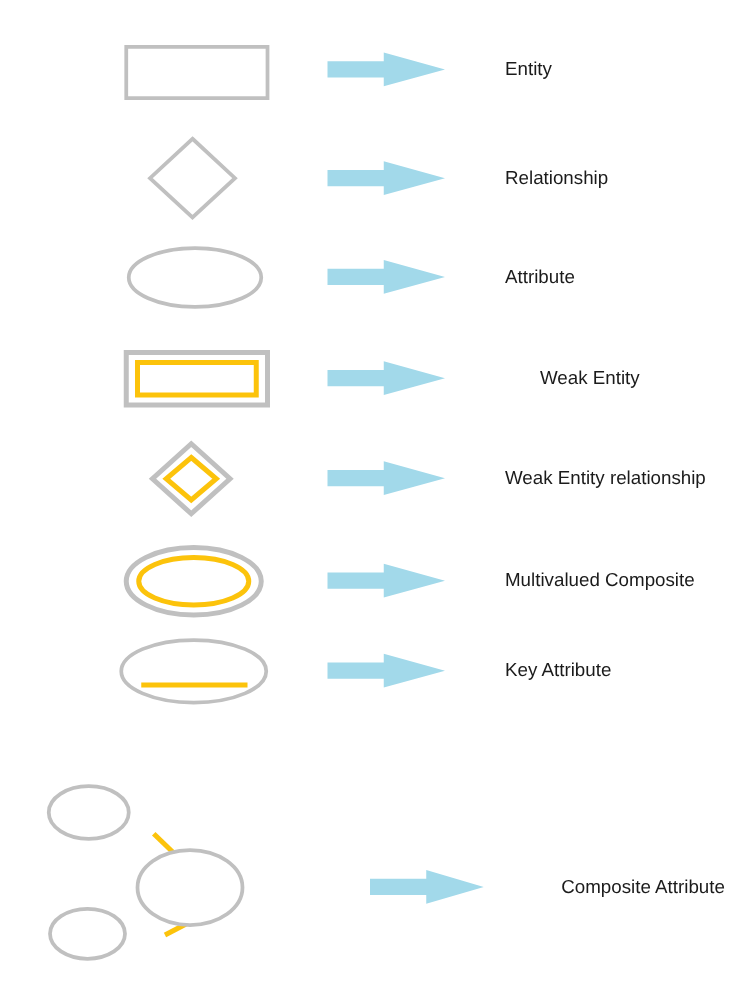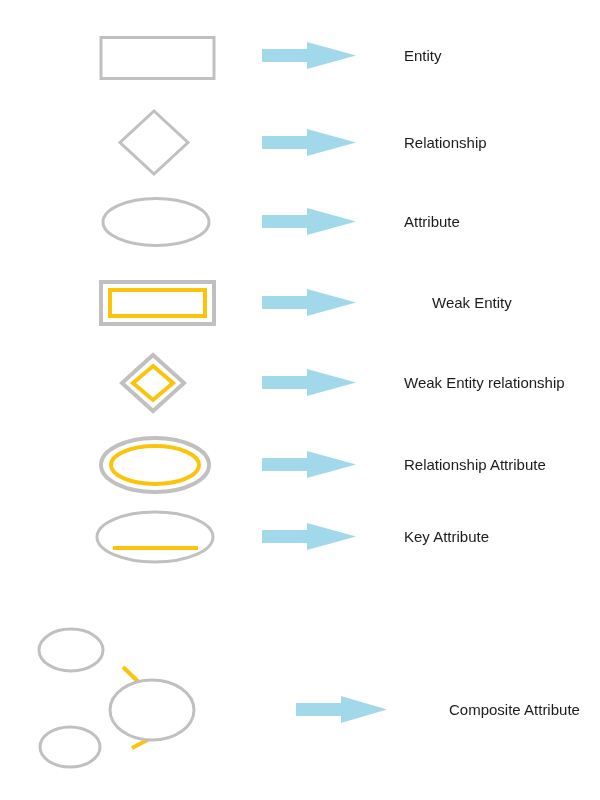--- a/index.html
+++ b/index.html
@@ -131,21 +131,21 @@
       <svg width="250" height="62" viewBox="0 0 250 62" aria-hidden="true">
         <ellipse cx="155" cy="31" rx="54" ry="27" fill="#ffffff" stroke="#c0c0c0" stroke-width="4"></ellipse>
         <ellipse cx="155" cy="31" rx="44" ry="19" fill="#ffffff" stroke="#fcc30b" stroke-width="4"></ellipse>
       </svg>
     </div>
     <div class="arrow-cell" style="left:260px;top:16px;">
       <svg width="100" height="30" viewBox="0 0 100 30" aria-hidden="true">
         <polygon points="2,8 47,8 47,1 96,14.5 47,28 47,21 2,21" fill="#a2d9ea"></polygon>
       </svg>
     </div>
-    <div class="label-cell" style="left:404px;top:23px;">Relationship Attribute</div>
+    <div class="label-cell" style="left:404px;top:23px;">Multivalued Composite</div>
   </div>
 
   <div class="legend-row" style="top:508px;height:60px;">
     <div class="symbol-cell">
       <svg width="250" height="60" viewBox="0 0 250 60" aria-hidden="true">
         <ellipse cx="155" cy="29" rx="58" ry="25" fill="#ffffff" stroke="#c0c0c0" stroke-width="3"></ellipse>
         <line x1="113" y1="40" x2="198" y2="40" stroke="#fcc30b" stroke-width="4"></line>
       </svg>
     </div>
     <div class="arrow-cell" style="left:260px;top:14px;">

